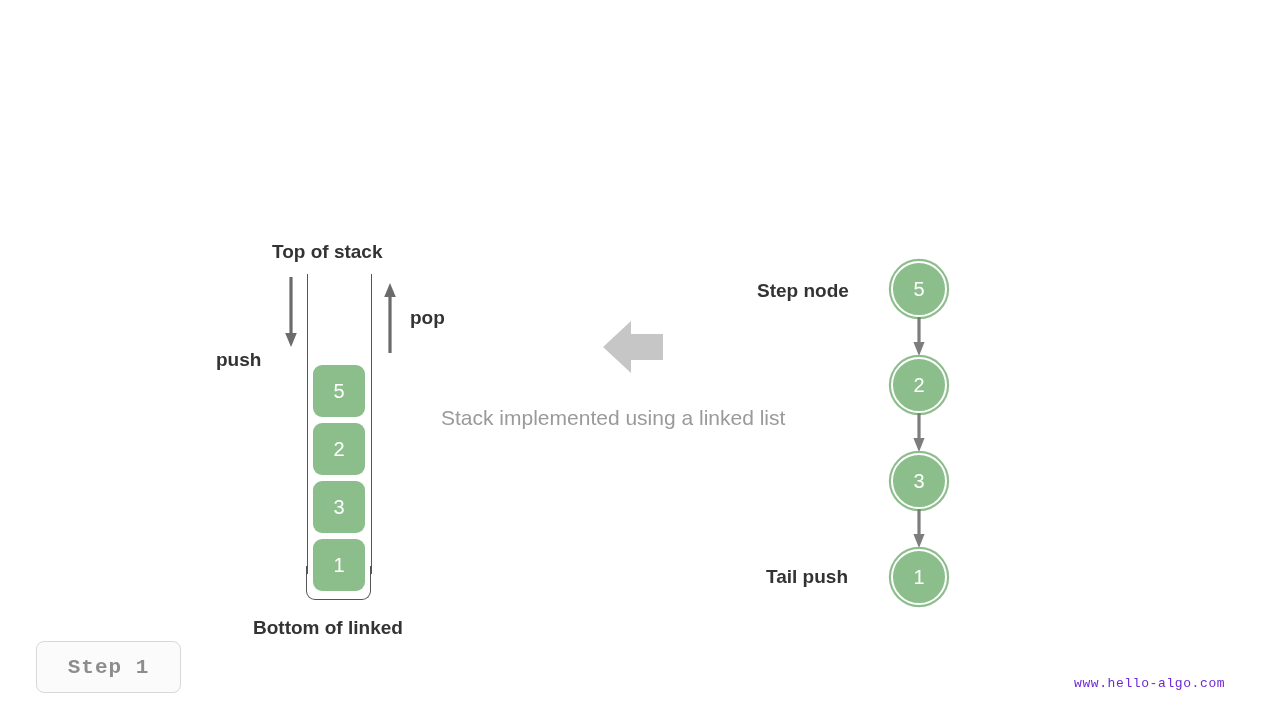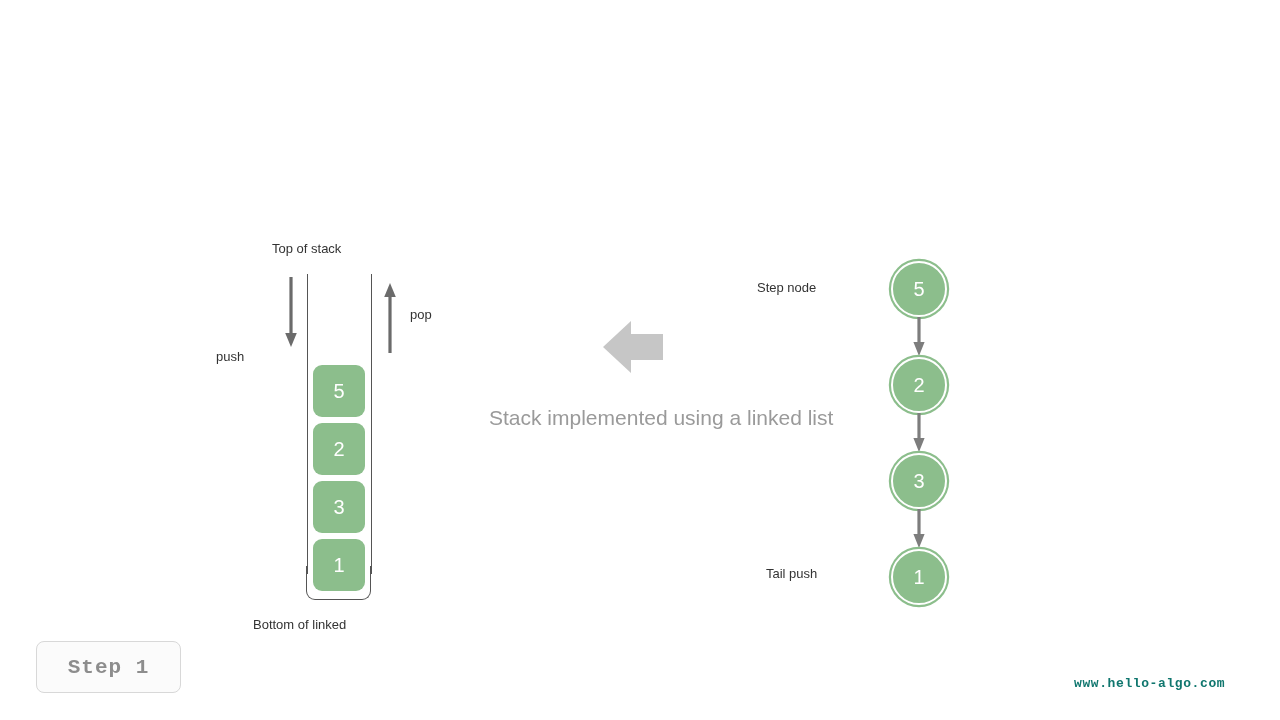--- a/index.html
+++ b/index.html
@@ -20,34 +20,33 @@
     position: absolute;
     left: 0; top: 0;
     width: 1280px;
     height: 720px;
   }
 
   
   .label-bold {
     position: absolute;
     font-family: "Liberation Sans", sans-serif;
-    font-weight: normal;
-    font-size: 13px;
+    font-weight: bold;
+    font-size: 19px;
     color: #333333;
     white-space: nowrap;
     letter-spacing: 0px;
   }
   .caption {
     position: absolute;
     font-family: "Liberation Sans", sans-serif;
     font-weight: normal;
     font-size: 21px;
     color: #9a9a9a;
     white-space: nowrap;
-    margin-left: 48px;
   }
 
   
   #stack-container {
     position: absolute;
     left: 306px;
     top: 274px;
     width: 66px;
     height: 327px;
   }
@@ -152,24 +151,23 @@
     box-sizing: border-box;
   }
 
   
   #watermark {
     position: absolute;
     left: 1074px;
     top: 676px;
     font-family: "Liberation Mono", monospace;
     font-size: 13px;
-    color: #0f766e;
+    color: #6d28d9;
     letter-spacing: 0.6px;
     white-space: nowrap;
-    font-weight: bold;
   }
 </style>
 </head>
 <body>
 
 <div class="stage">
 
   <div class="label-bold" style="left:272px; top:241px;">Top of stack</div>
 
   <div class="label-bold" style="left:216px; top:307px;margin-top:42px;">push</div>

